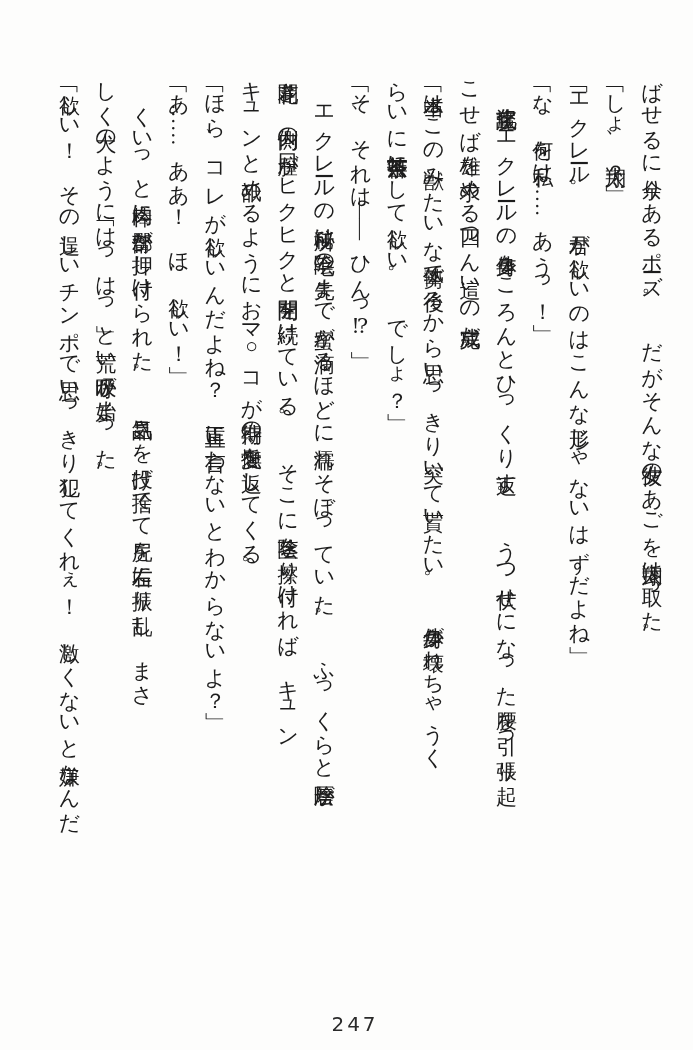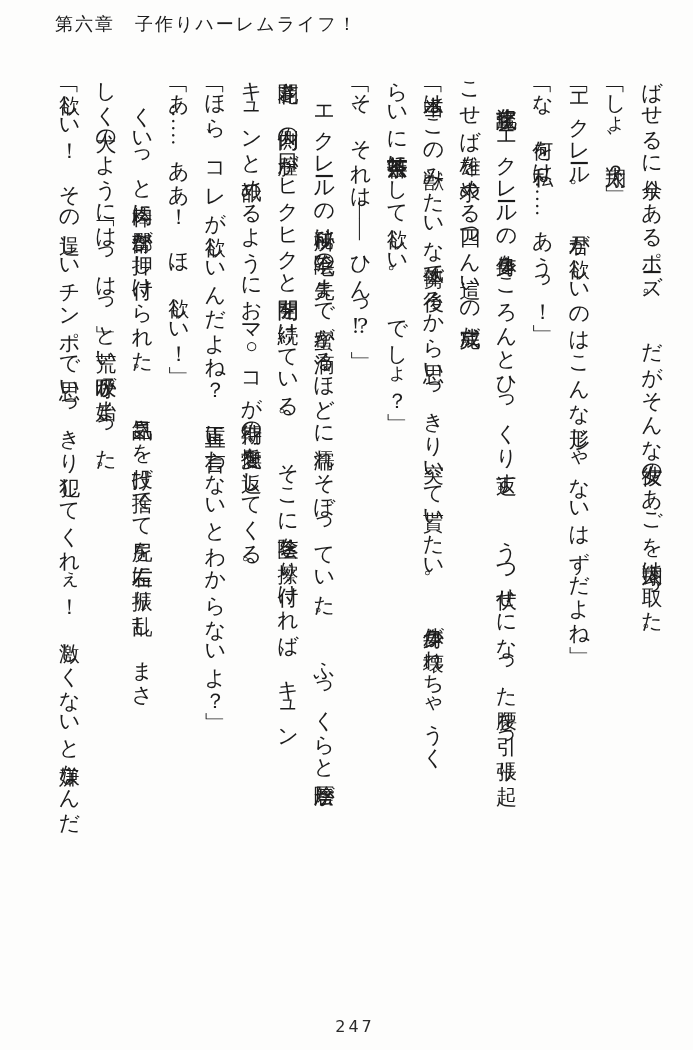--- a/index.html
+++ b/index.html
@@ -32,31 +32,30 @@
     white-space:nowrap;
   }
   .ind-none{text-indent:0;}
   .ind-half{text-indent:12px;}
   .ind-full{text-indent:25px;}
   .page-number{
     position:absolute;
     bottom:14px;left:355px;
     transform:translateX(-50%);
     font-family:"DejaVu Sans","Liberation Sans",sans-serif;
-    font-size:16px;
+    font-size:20px;
     letter-spacing:3px;
     color:#2a2a2a;
   }
 </style>
 </head>
 <body>
 
 <div class="book-page">
 
-  <div class="chapter-header">第六章　子作りハーレムライフ！</div>
 
   <div class="text-body">
     <div class="line ind-none">ばせるに余りあるポーズ。　だがそんな彼女のあごを翔太は取った。</div>
     <div class="line ind-half">「しょ、翔太？」</div>
     <div class="line ind-half">「エクレール。　君が欲しいのはこんな形じゃないはずだよね」</div>
     <div class="line ind-half">「な、何を私は……あうっ！」</div>
     <div class="line ind-full">誤魔化すエクレールの身体をころんとひっくり返す。　うつ伏せになった腰を引っ張り起</div>
     <div class="line ind-none">こせば雄を求める四つん這いの完成だ。</div>
     <div class="line ind-half">「本当はこの獣みたいな体勢で後ろから思いっきり突いて貰いたい。　身体が壊れちゃうく</div>
     <div class="line ind-none">らいに無茶苦茶にして欲しい。　でしょ？」</div>

